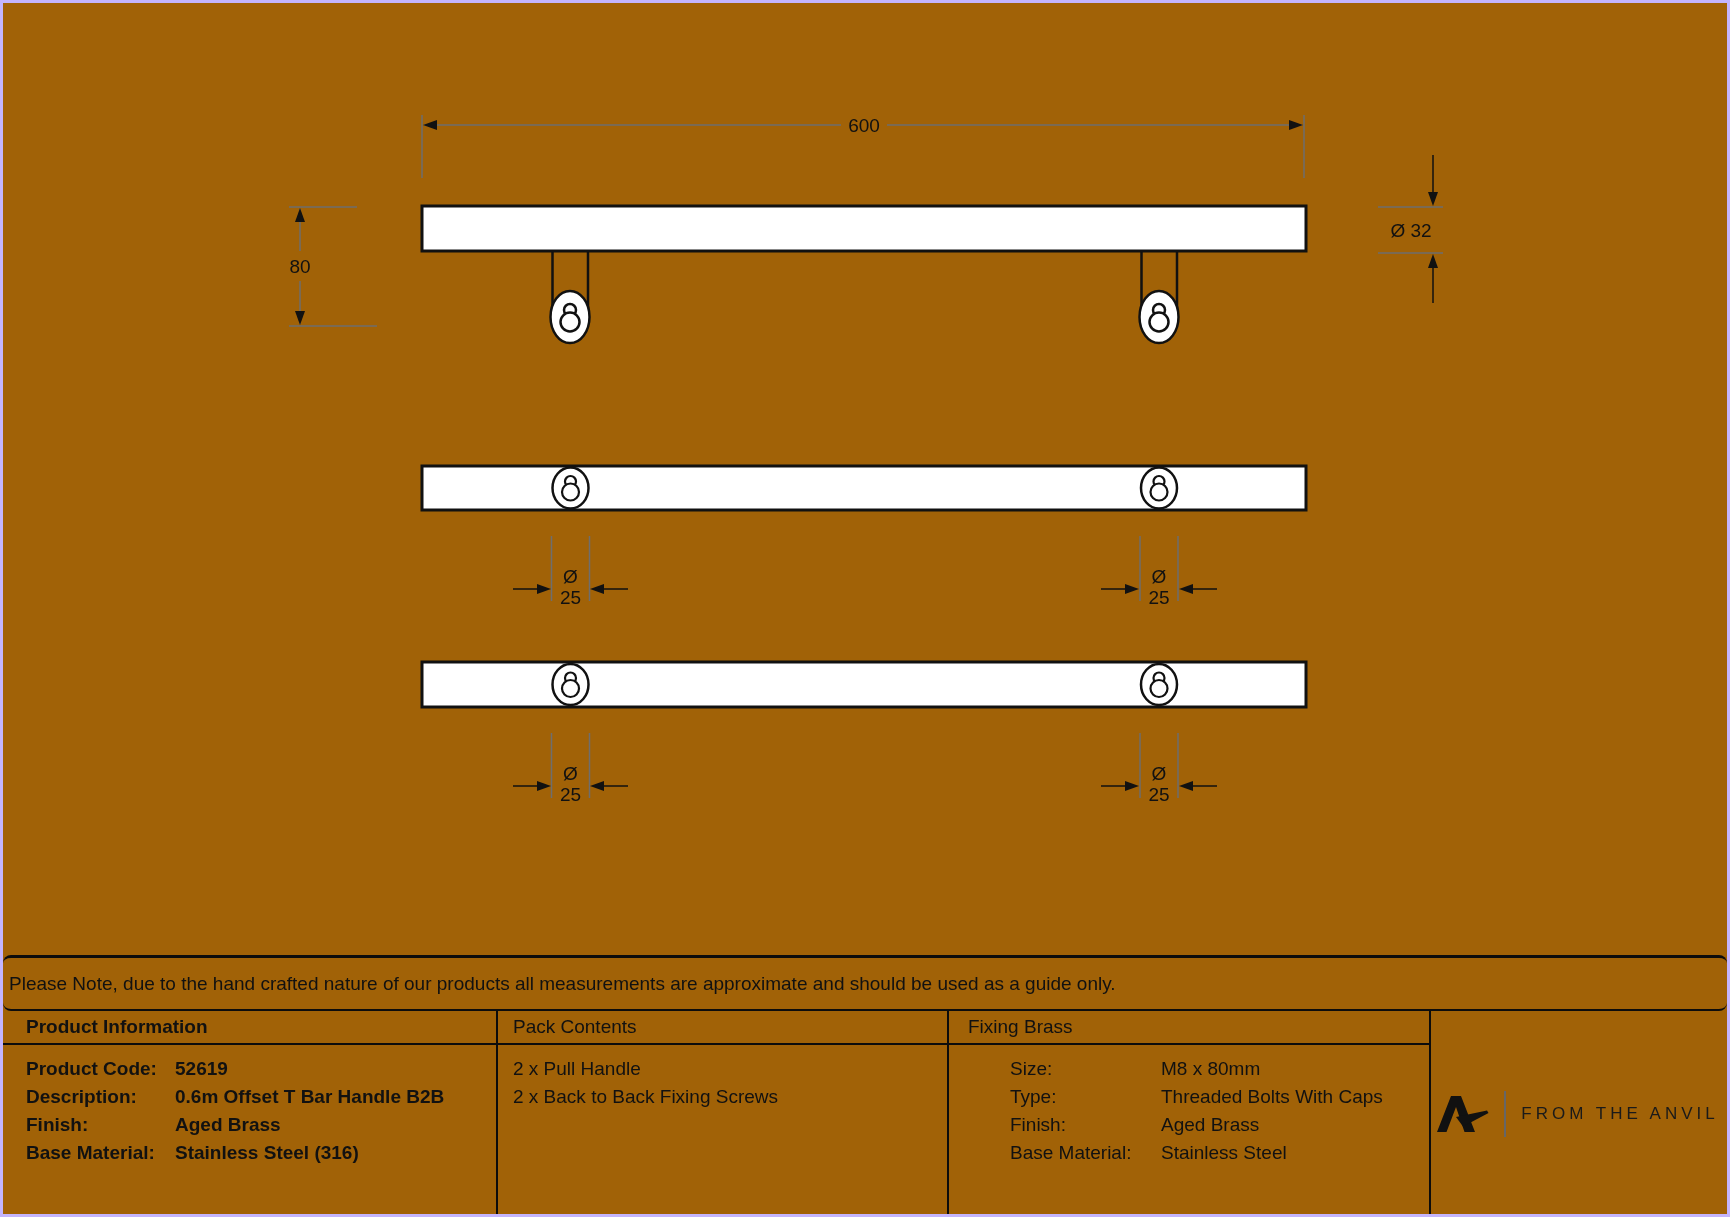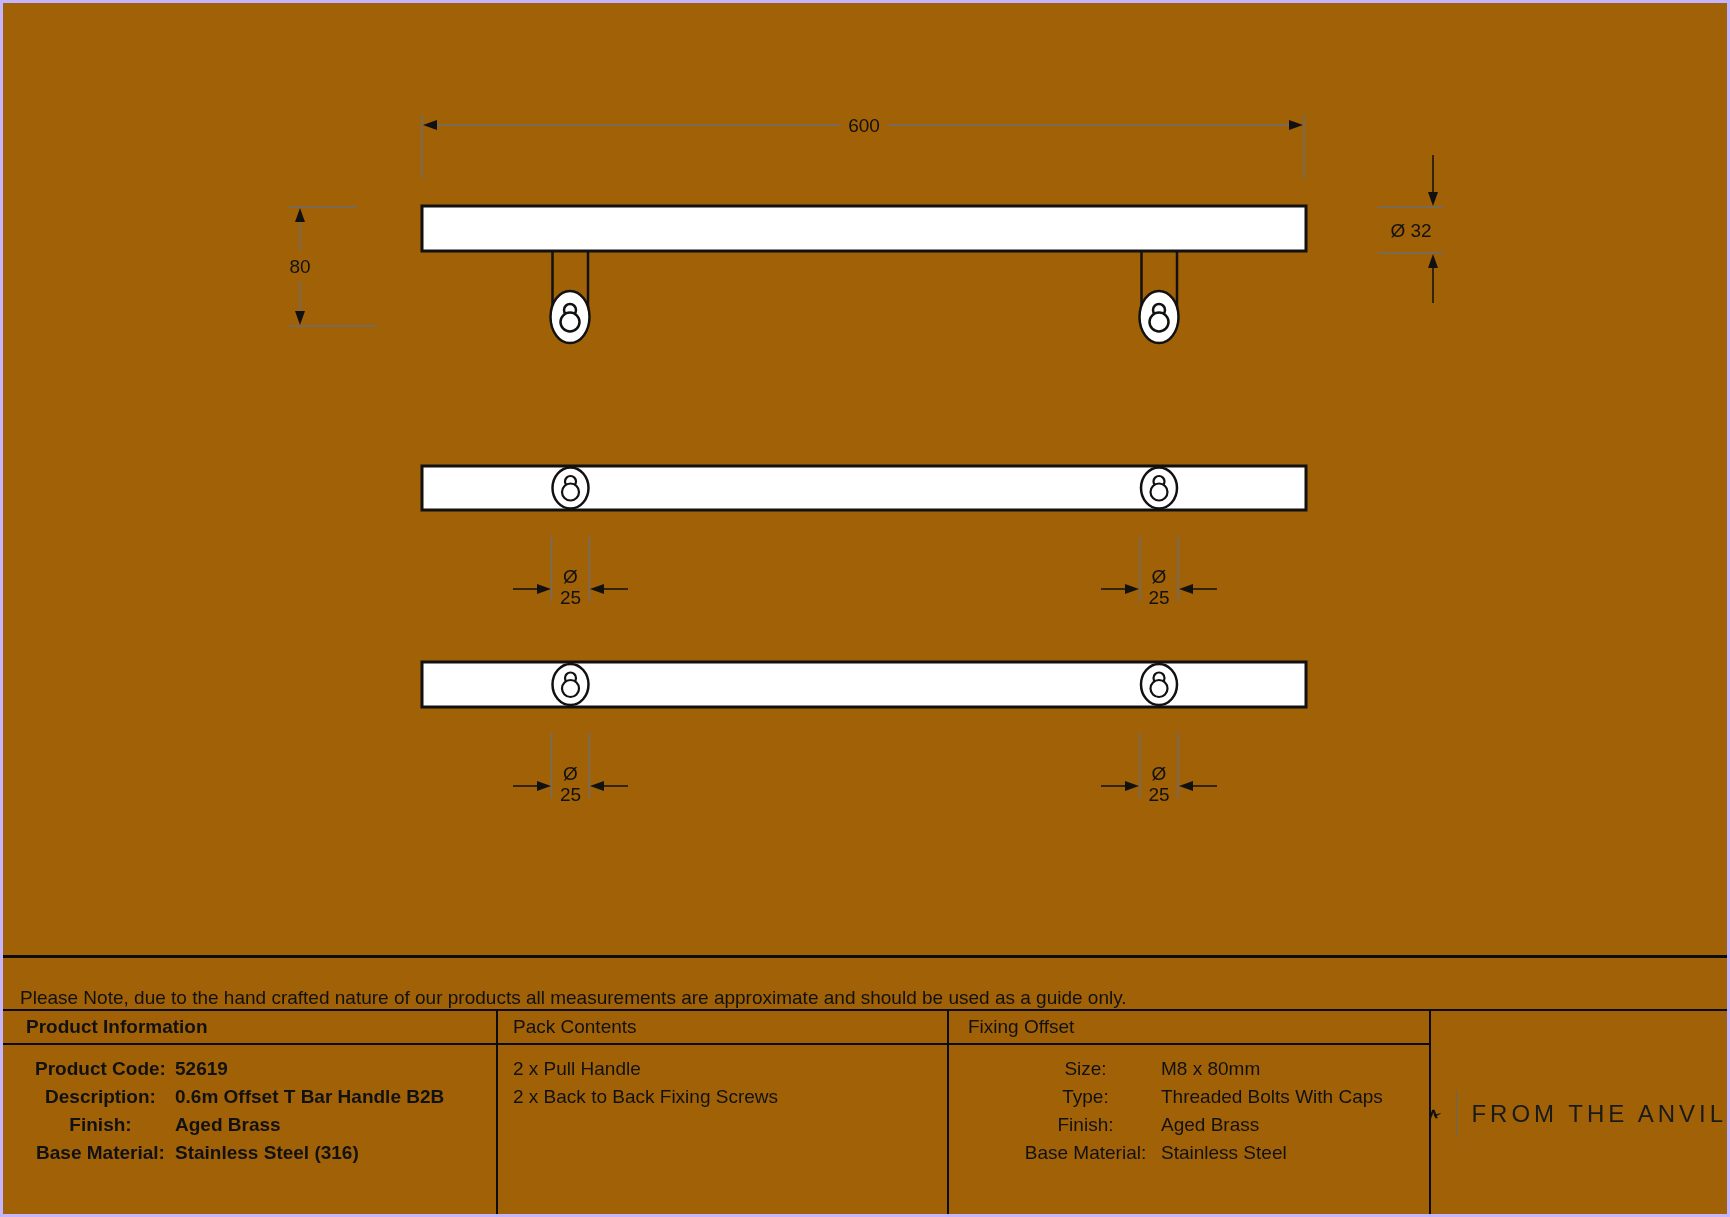--- a/index.html
+++ b/index.html
@@ -7,37 +7,37 @@
   .sheet {
     position:relative; width:1730px; height:1217px;
     background:#a16207; border:3px solid #c4b5fd; overflow:hidden;
     font-family:"Liberation Sans", sans-serif; color:#111;
   }
   .drawing { position:absolute; left:0; top:0; }
   .dim-text { font-size:19px; fill:#111; }
   .note-row {
     position:absolute; left:0; top:952px; width:100%; height:56px;
     border-top:3px solid #0c0c0c; border-bottom:2px solid #0c0c0c;
-    display:flex; align-items:flex-end; padding-left:17px; font-size:19px;
+    display:flex; align-items:center; padding-left:6px; font-size:19px;border-radius:8px;
   }
   .spec-table { position:absolute; left:0; top:1008px; width:100%; height:206px; }
   .vdiv { position:absolute; top:0; bottom:0; width:2px; background:#0c0c0c; }
   .col { position:absolute; top:0; bottom:0; }
   .col-hdr { height:34px; border-bottom:2px solid #0c0c0c; display:flex; align-items:center; font-size:19px; }
   .col-body { padding-top:10px; font-size:19px; }
-  .kv-row { display:flex; line-height:28px;text-align:center; }
+  .kv-row { display:flex; line-height:28px; }
   .kv-label { flex:0 0 149px; }
   .kv-label-fs { flex:0 0 151px; }
   .list-row { line-height:28px; }
   .logo-cell {
     position:absolute; top:0; bottom:0; left:1426px; right:0;
     display:flex; align-items:center; justify-content:center; gap:15px;
   }
   .logo-sep { width:2px; height:46px; background:#666; }
-  .logo-text { font-size:24px; letter-spacing:4px; color:#1a1a1a; white-space:nowrap; }
+  .logo-text { font-size:17px; letter-spacing:4px; color:#1a1a1a; white-space:nowrap; }
 </style>
 </head>
 <body>
 
 <div class="sheet">
 
   <svg class="drawing" width="1730" height="952" viewBox="0 0 1730 952">
 
     <g>
       <line x1="419" y1="112" x2="419" y2="175" stroke="#6e6e6e" stroke-width="1.5"></line>
@@ -183,21 +183,21 @@
     <div class="col" style="left:495px; width:449px;">
       <div class="col-hdr" style="padding-left:15px;">Pack Contents</div>
       <div class="col-body" style="padding-left:15px;">
         <div class="list-row">2 x Pull Handle</div>
         <div class="list-row">2 x Back to Back Fixing Screws</div>
       </div>
     </div>
     <div class="vdiv" style="left:944px;"></div>
 
     <div class="col" style="left:946px; width:480px;">
-      <div class="col-hdr" style="padding-left:19px;">Fixing Offset</div>
+      <div class="col-hdr" style="padding-left:19px;">Fixing Brass</div>
       <div class="col-body" style="padding-left:19px;margin-left:42px;">
         <div class="kv-row">
           <span class="kv-label-fs">Size:</span>
           <span>M8 x 80mm</span>
         </div>
         <div class="kv-row">
           <span class="kv-label-fs">Type:</span>
           <span>Threaded Bolts With Caps</span>
         </div>
         <div class="kv-row">

